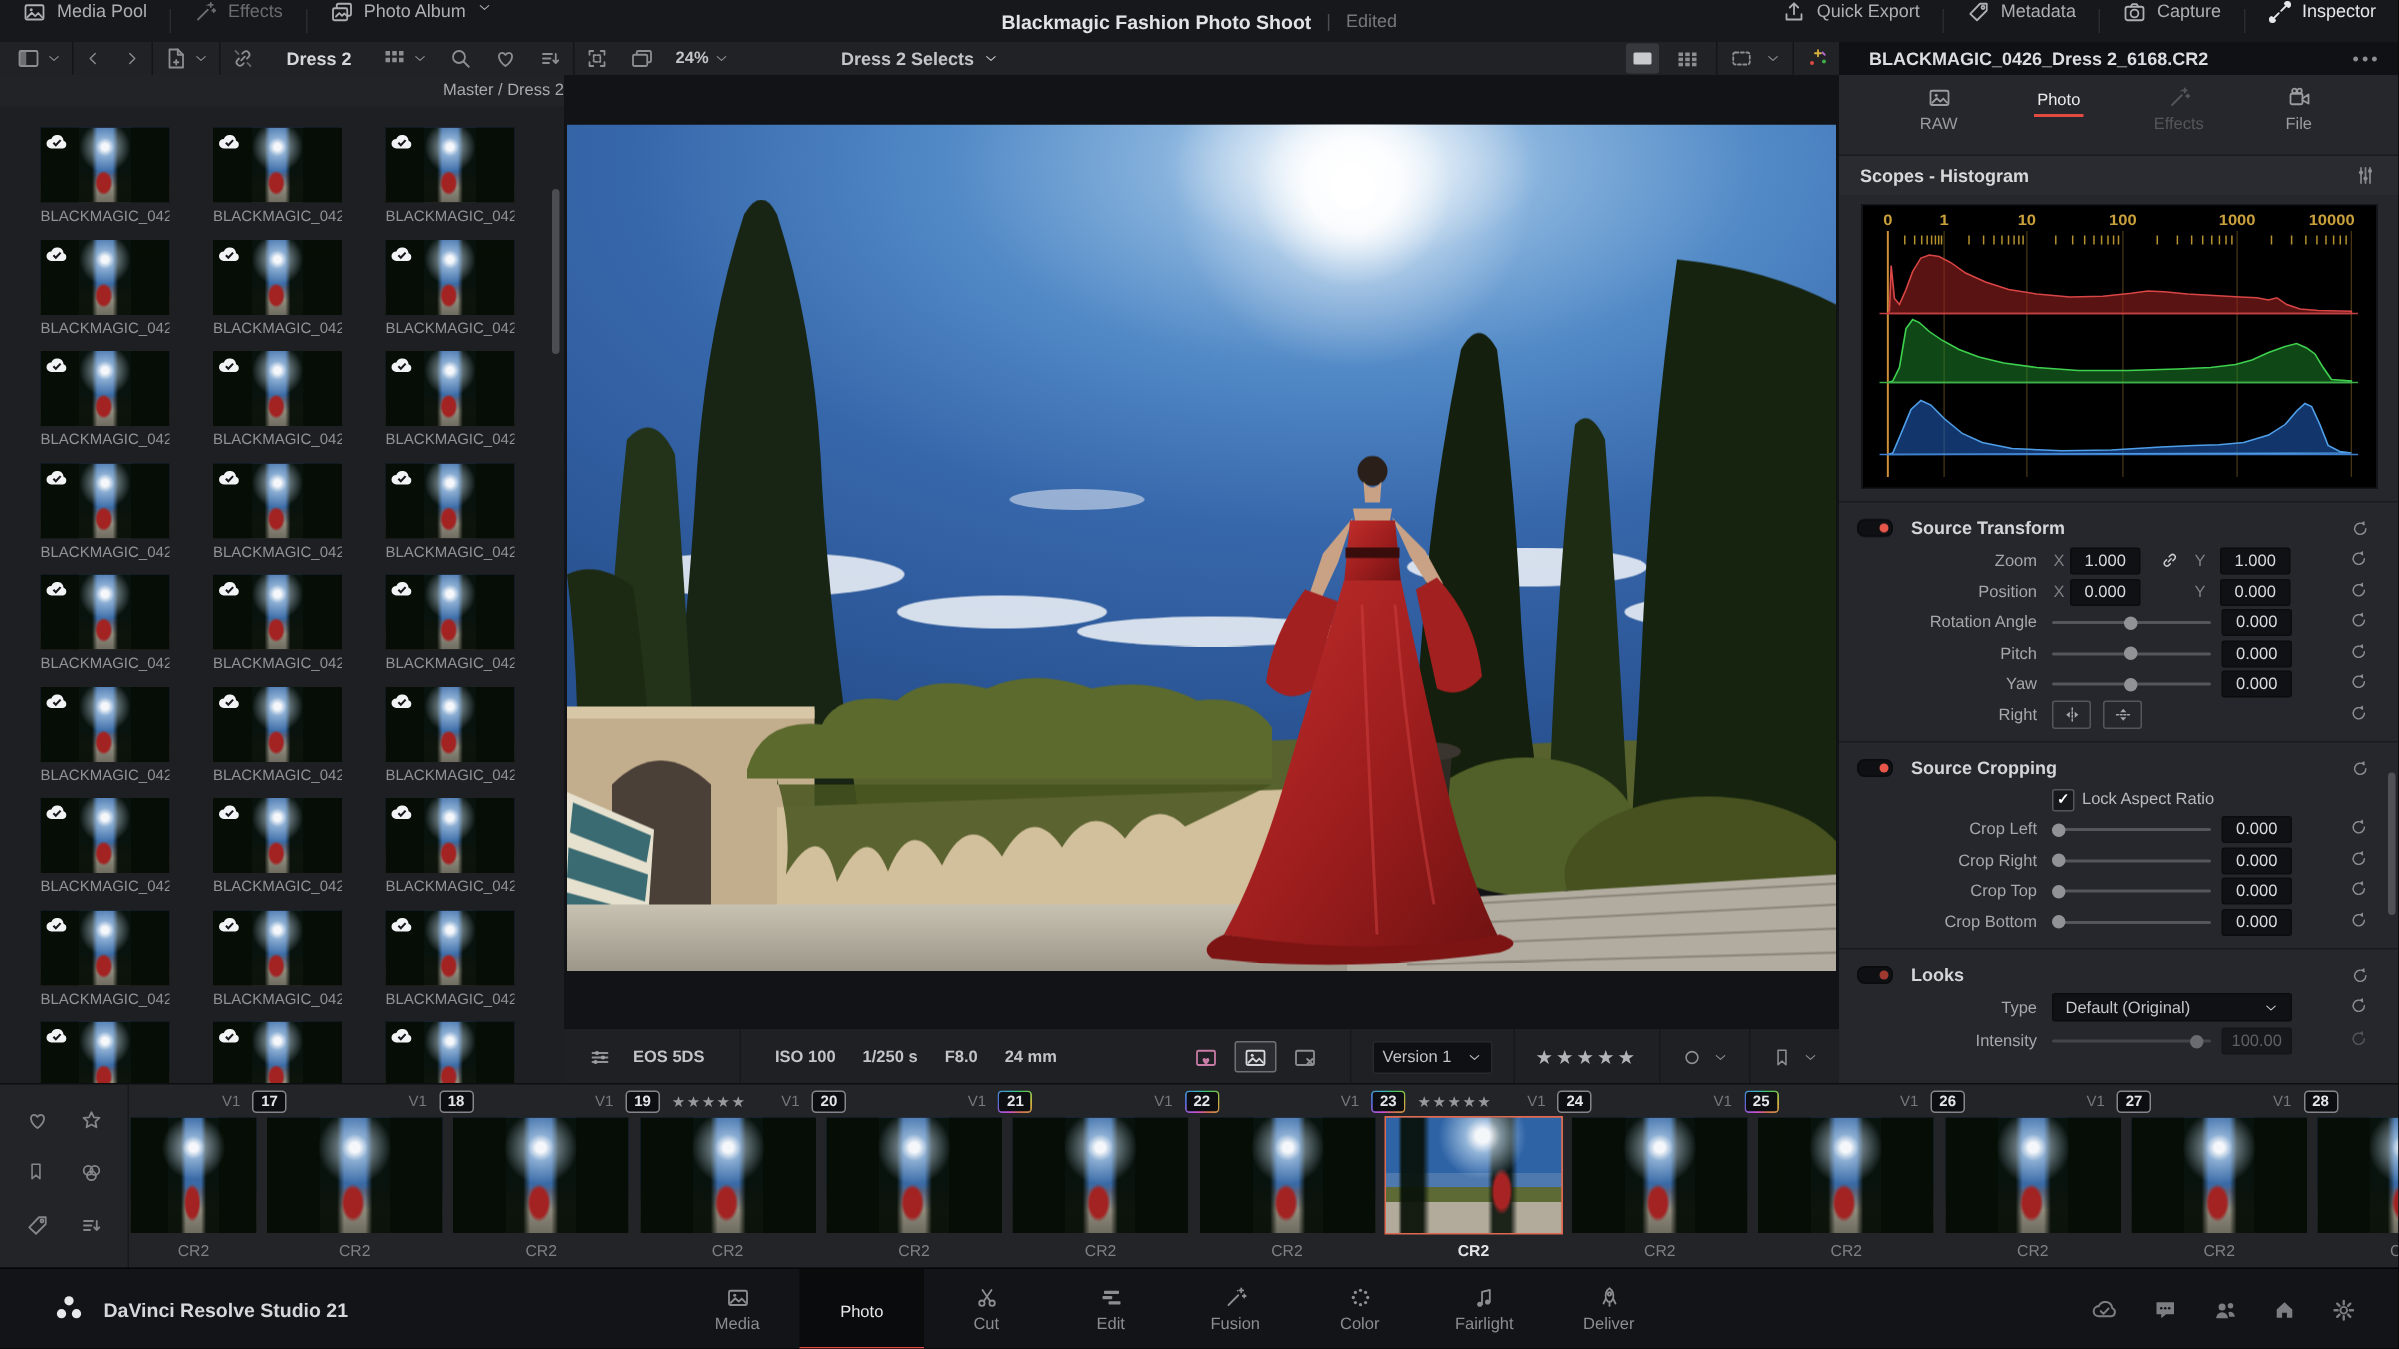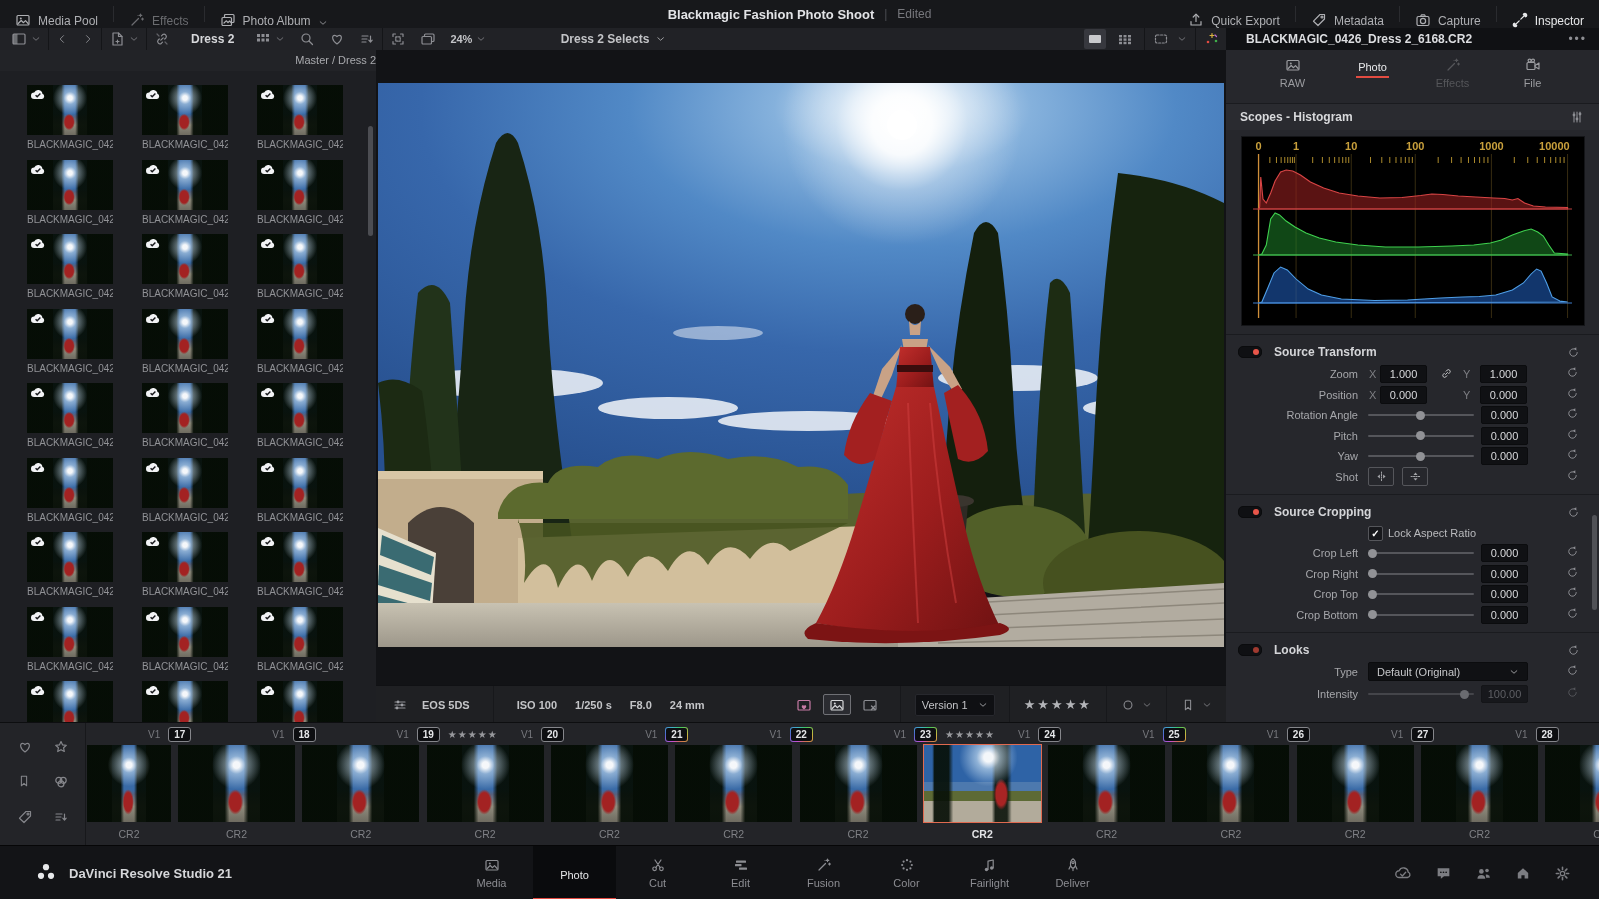--- a/index.html
+++ b/index.html
@@ -4,21 +4,21 @@
 <style>
   html,body{margin:0;padding:0;background:#000;}
   #app{position:relative;width:1599px;height:899px;overflow:hidden;background:#131417;
        font-family:"Liberation Sans",sans-serif;color:#c8c9cc;font-size:12px;
        -webkit-font-smoothing:antialiased;user-select:none;}
   .ic{display:inline-flex;align-items:center;justify-content:center;line-height:0;}
   .ic svg{display:block;}
   
   .topbar{position:absolute;left:0;top:0;width:100%;height:28px;background:#17181b;display:flex;align-items:center;border-bottom:1px solid #0c0d0f;}
   .tb-group{display:flex;align-items:center;height:100%;}
-  .tb-item{display:flex;align-items:flex-end;gap:7px;padding:0 15px;height:100%;color:#aeafb3;font-size:12px;cursor:default;}
+  .tb-item{display:flex;align-items:flex-start;gap:7px;padding:0 15px;height:100%;color:#aeafb3;font-size:12px;cursor:default;}
   .tb-item.dim{color:#6b6c70;}
   .tb-item.bright{color:#e6e7e9;}
   .tb-sep{width:1px;height:16px;background:#2a2b2f;}
   .tb-title{position:absolute;left:50%;top:0;transform:translateX(-50%);height:28px;display:flex;align-items:center;gap:10px;white-space:nowrap;}
   .tb-title .t{font-size:13px;font-weight:bold;color:#e2e3e6;}
   .tb-title .bar{color:#4c4d52;}
   .tb-title .sub{font-size:12px;color:#77787d;}
   
   .row2{position:absolute;left:0;top:28px;width:1226px;height:22px;background:#212226;display:flex;align-items:center;border-bottom:1px solid #0c0d0f;}
   .r2-item{display:flex;align-items:center;gap:4px;color:#8d8e93;padding:0 7px;height:100%;}
@@ -1067,21 +1067,21 @@
           </span>
         <span class="valbox" style="left:255px;">0.000</span>
         <span class="ic rst">
             <svg width="13" height="13" viewBox="0 0 16 16" fill="none" stroke="currentColor" stroke-width="1.2" stroke-linecap="round" stroke-linejoin="round">
               <path d="M12.6 8 a4.6 4.6 0 1 1 -1.5 -3.4"></path>
               <path d="M11.4 1.6 L11.5 5 L8.4 3.4 Z" fill="currentColor" stroke="none"></path>
             </svg>
           </span>
       </div>
       <div class="irow">
-        <span class="rl">Shot</span>
+        <span class="rl">Right</span>
         <span class="flipbtn" style="left:142px;">
             <span class="ic">
               <svg width="13" height="13" viewBox="0 0 16 16" fill="none" stroke="currentColor" stroke-width="1.2" stroke-linecap="round" stroke-linejoin="round">
                 <path d="M8 2.5 v11" stroke-dasharray="1.6 1.4"></path>
                 <path d="M6 5.5 L3 8 L6 10.5 Z" fill="currentColor" stroke="none"></path>
                 <path d="M10 5.5 L13 8 L10 10.5 Z" fill="currentColor" stroke="none"></path>
               </svg>
             </span>
           </span>
         <span class="flipbtn" style="left:176px;">

